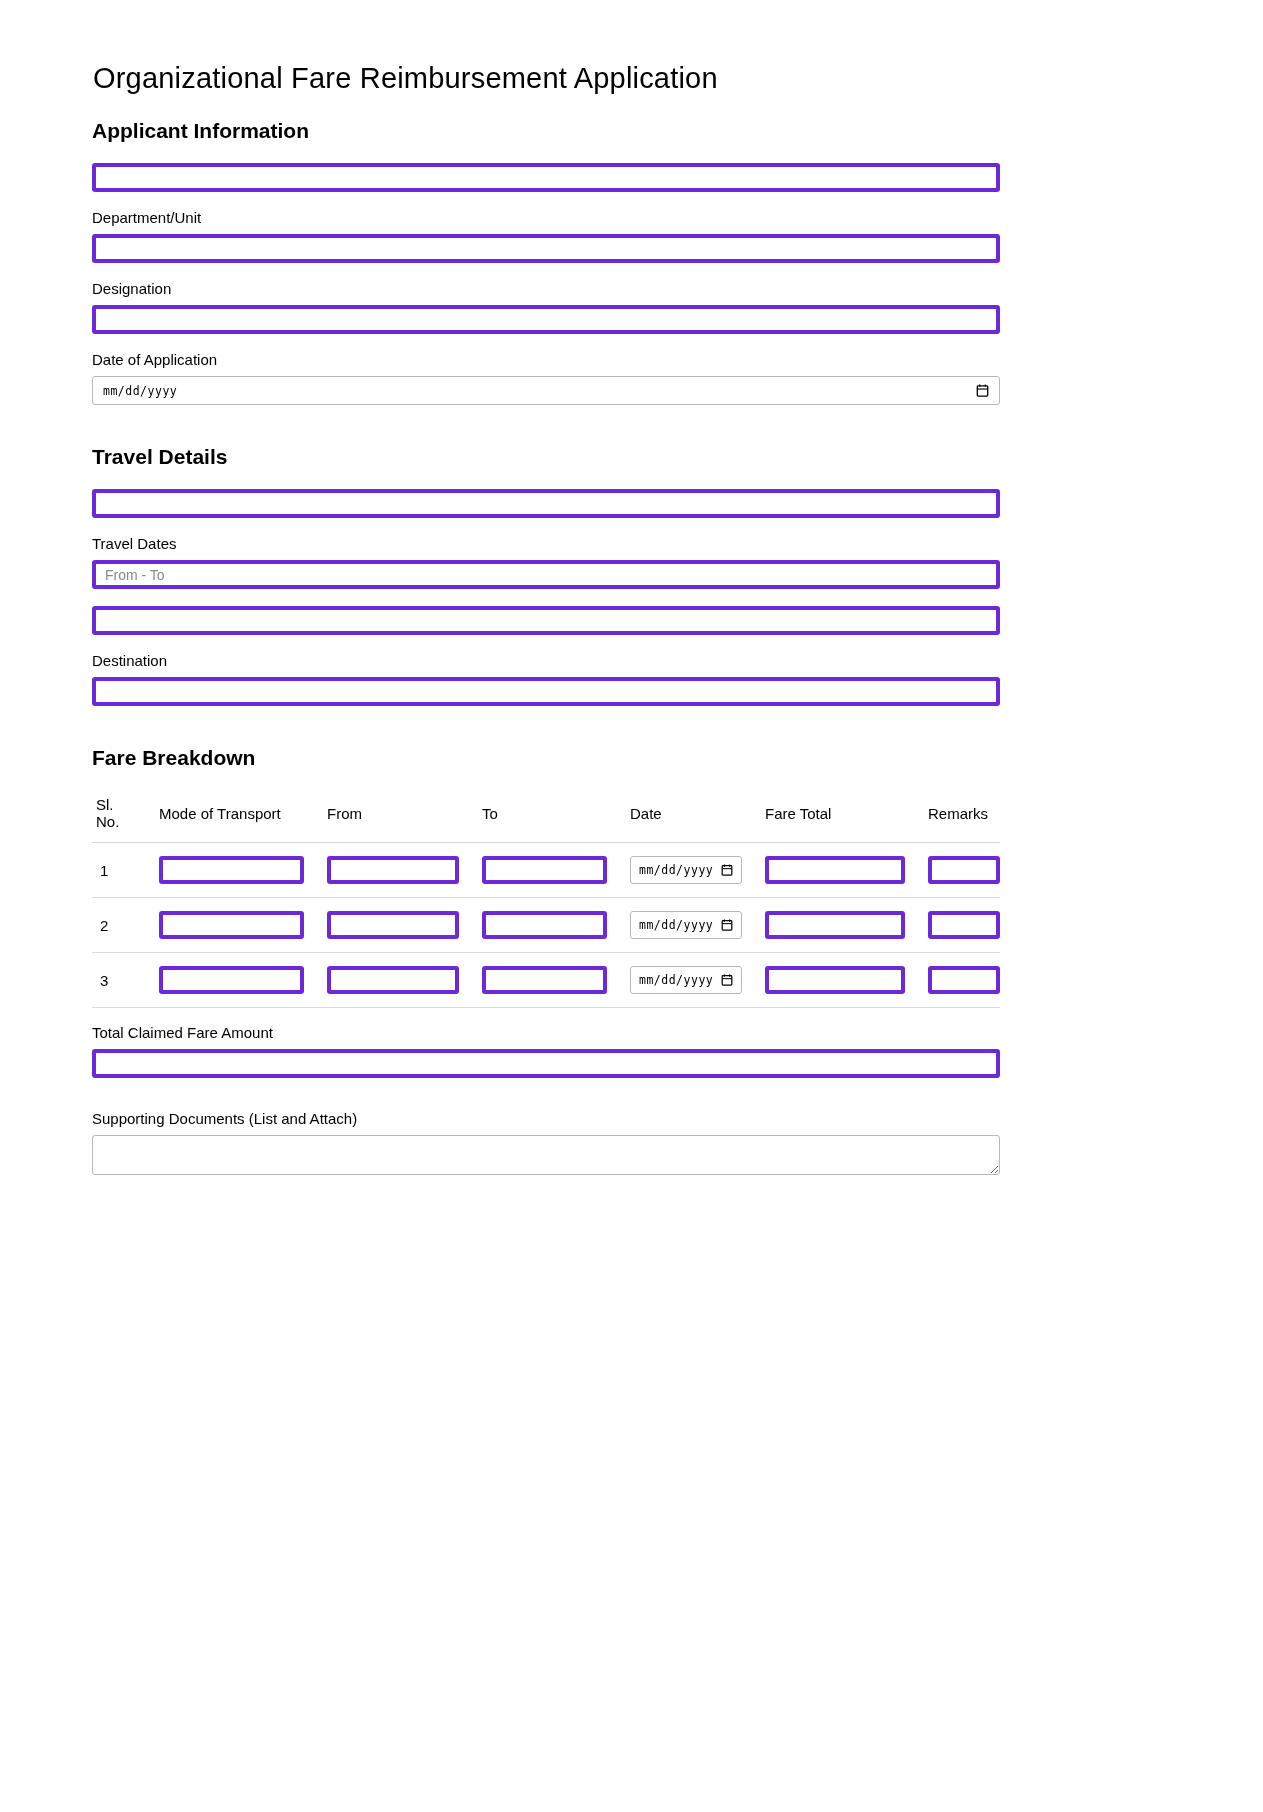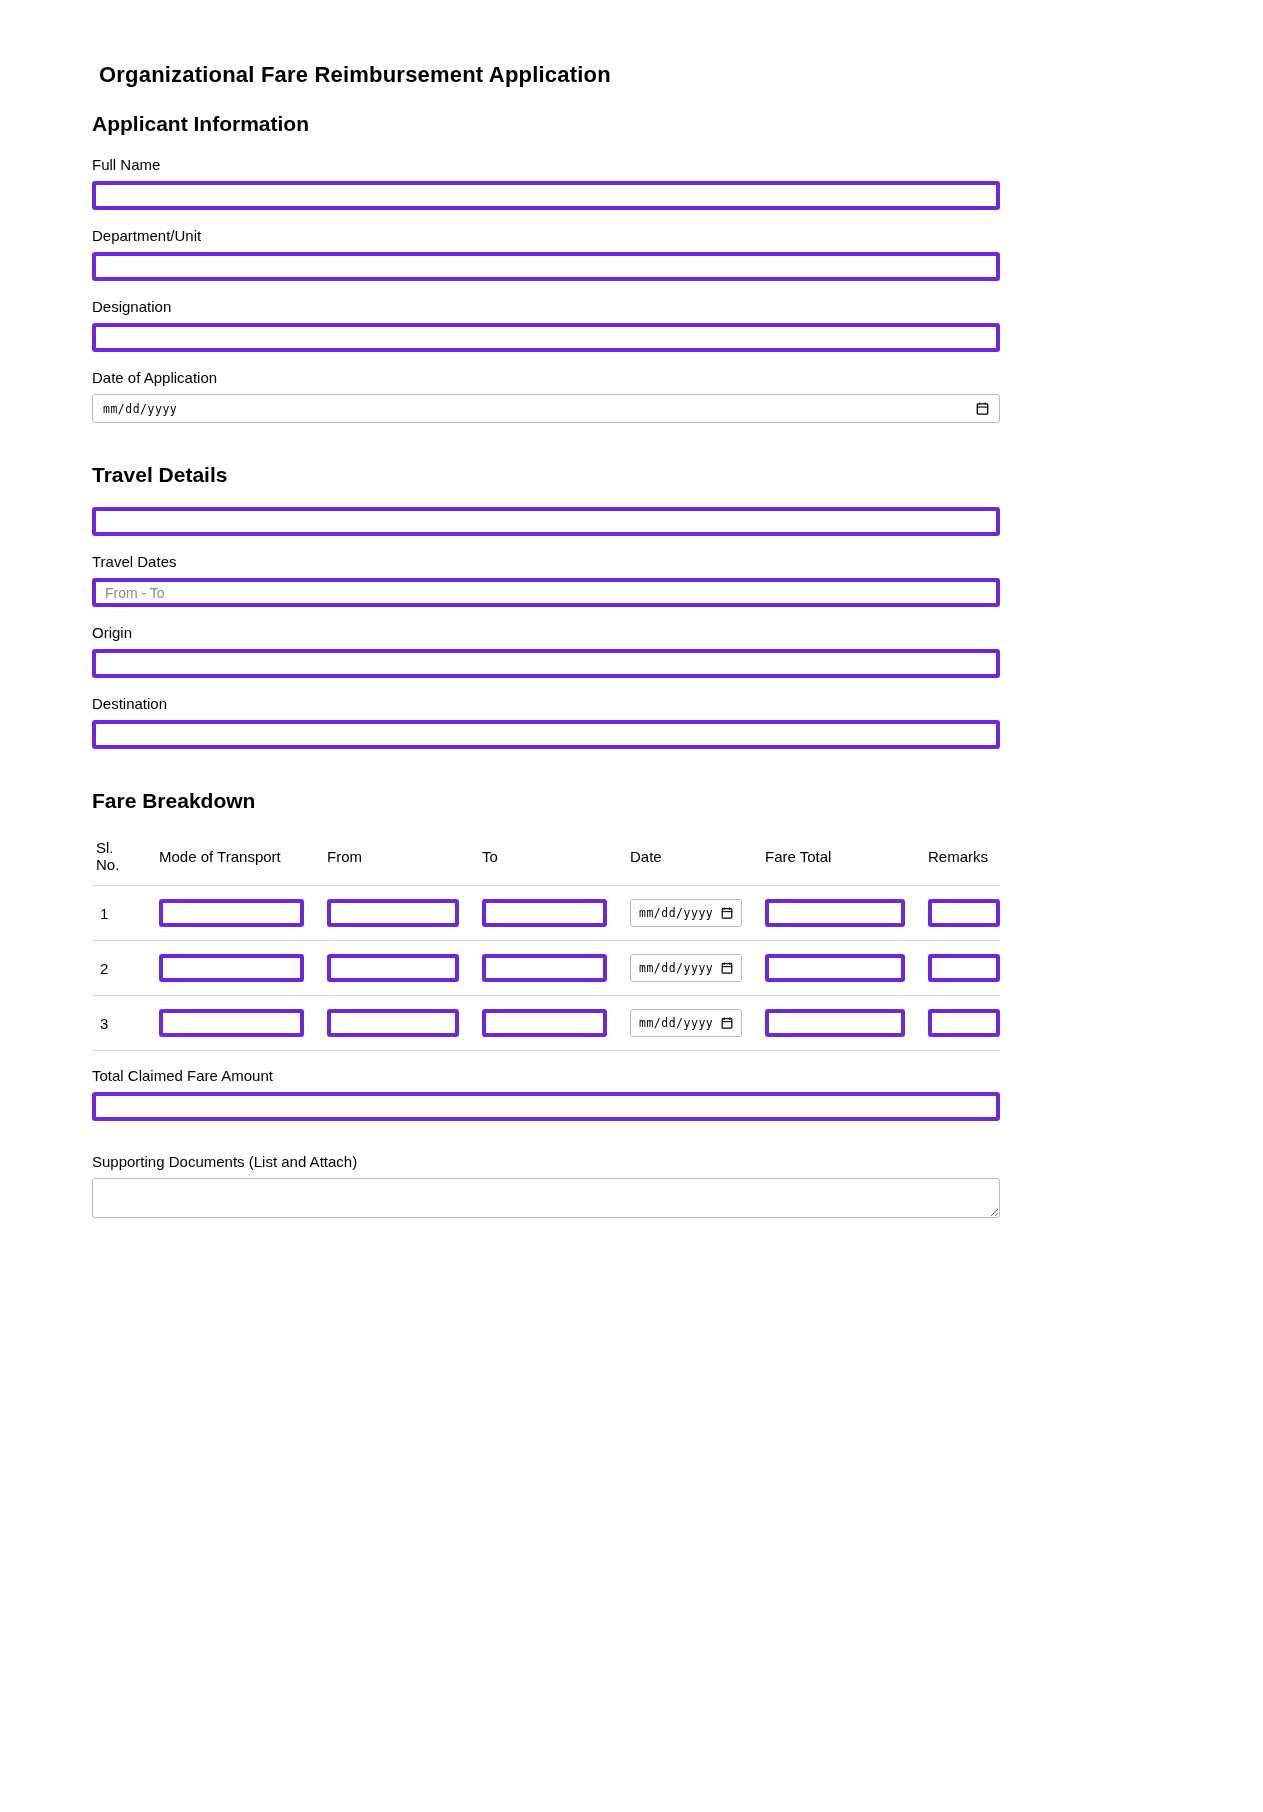--- a/index.html
+++ b/index.html
@@ -15,23 +15,23 @@
     min-height: 1812px;
   }
   .page {
     padding: 62px 0 0 92px;
     width: 1000px;
   }
   .content {
     width: 908px;
   }
   h1 {
-    font-size: 22px;
-    font-weight: 700;
-    margin: 0 0 24px 7px;
+    font-size: 29px;
+    font-weight: 400;
+    margin: 0 0 24px 1px;
     letter-spacing: 0.2px;
   }
   h2 {
     font-size: 21px;
     font-weight: 700;
     margin: 0 0 20px 0;
   }
   section { margin-bottom: 40px; }
   .field { margin-bottom: 17px; }
   .field > label {
@@ -117,21 +117,20 @@
 
 <div class="page">
   <div class="content">
 
     <h1>Organizational Fare Reimbursement Application</h1>
 
     <section>
       <h2>Applicant Information</h2>
 
       <div class="field">
-        <label>Full Name</label>
         <input type="text" class="text-input" style="">
       </div>
 
       <div class="field">
         <label>Department/Unit</label>
         <input type="text" class="text-input" style="">
       </div>
 
       <div class="field">
         <label>Designation</label>
@@ -159,21 +158,20 @@
       <div class="field">
         <input type="text" class="text-input" style="">
       </div>
 
       <div class="field">
         <label>Travel Dates</label>
         <input type="text" class="text-input" placeholder="From - To" style="">
       </div>
 
       <div class="field">
-        <label>Origin</label>
         <input type="text" class="text-input" style="">
       </div>
 
       <div class="field">
         <label>Destination</label>
         <input type="text" class="text-input" style="">
       </div>
     </section>
 
     <section>

